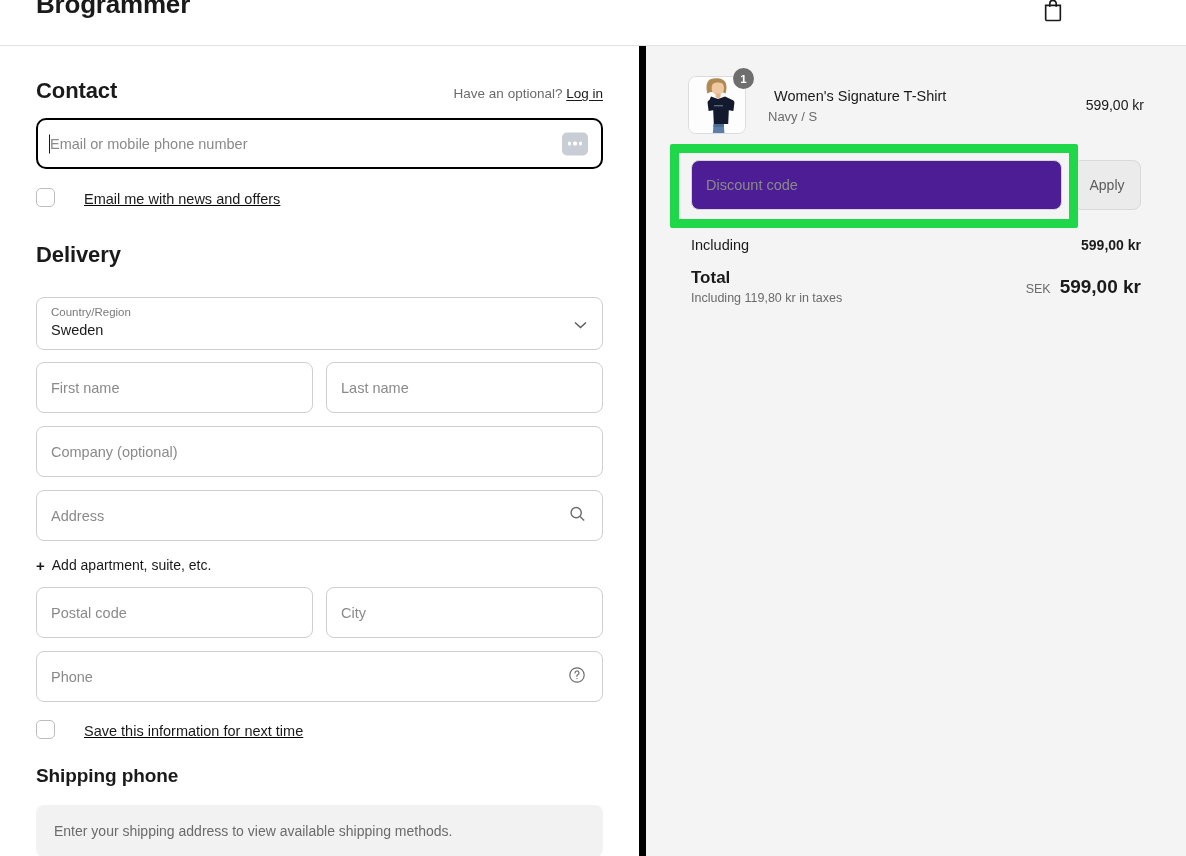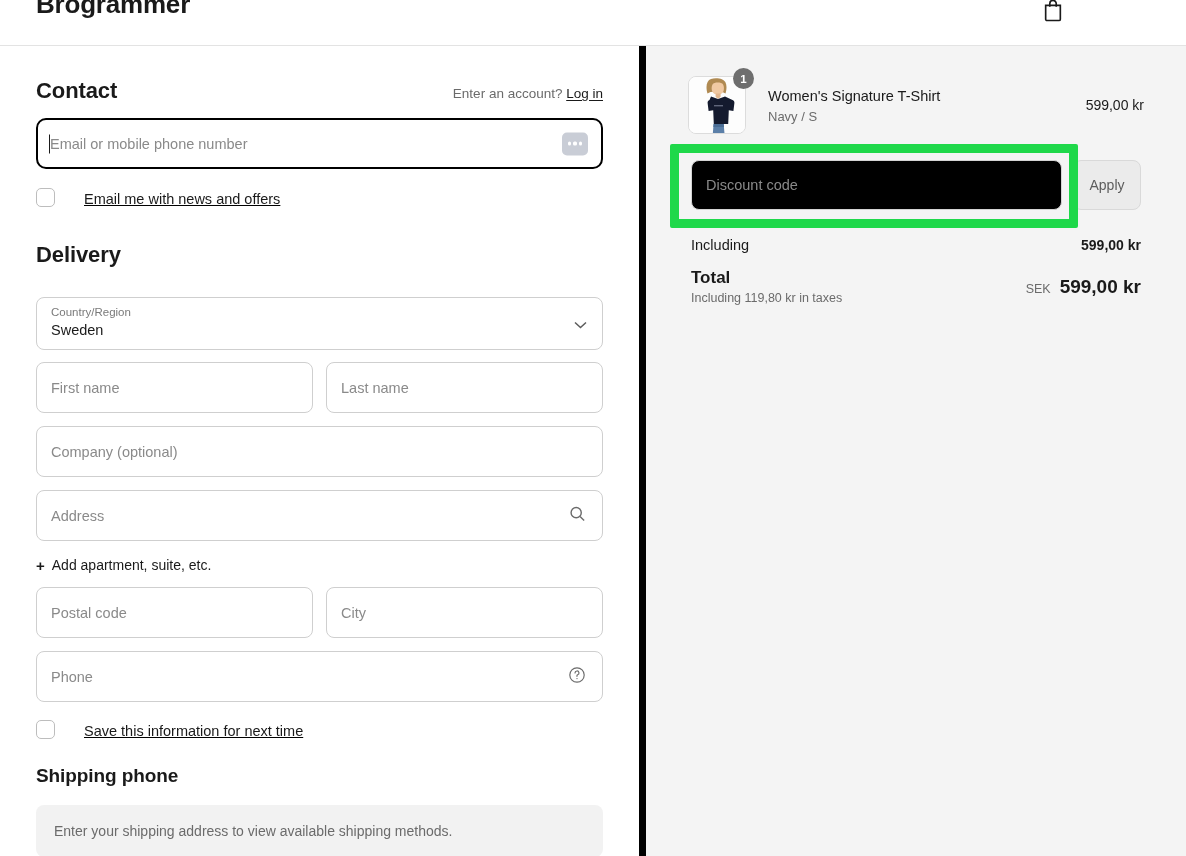--- a/index.html
+++ b/index.html
@@ -212,21 +212,21 @@
     top: -8px; right: -8px;
     width: 21px; height: 21px;
     border-radius: 50%;
     background: #6e6e6e;
     color: #fff;
     font-size: 11.5px;
     font-weight: 700;
     display: flex; align-items: center; justify-content: center;
   }
   .item-text { flex: 1 1 auto; padding-left: 22px; }
-  .item-title { font-size: 14.5px; color: #1a1a1a; line-height: 1.45; }
+  .item-title { font-size: 14.5px; color: #1a1a1a; line-height: 1.45; margin-left: 6px; }
   .item-variant { font-size: 13px; color: #6b6b6b; margin-top: 2px; }
   .item-price { font-size: 14px; color: #1a1a1a; white-space: nowrap; }
 
   .highlight-box {
     position: absolute;
     left: 24px;
     top: 98px;
     width: 408px;
     height: 84px;
     border: 9px solid #1fd84a;
@@ -238,21 +238,21 @@
   .discount-row {
     display: flex;
     gap: 11px;
     margin-top: 26px;
     padding: 0 3px;
   }
   .discount-input {
     position: relative;
     flex: 1 1 auto;
     height: 50px;
-    background: #000000;
+    background: #4c1d95;
     border: 1px solid #d4d4d4;
     border-radius: 8px;
   }
   .discount-input .ph {
     position: absolute; left: 14px; top: 50%;
     transform: translateY(-50%);
     font-size: 14.5px; color: #8a8a8a;
   }
   .apply-btn {
     width: 68px; height: 50px;
@@ -302,21 +302,21 @@
     </div>
   </div>
 
   <div class="body">
 
     <div class="left">
 
       <div class="sec-head" style="margin-top:32px;">
         <h2 class="section-title">Contact</h2>
         <div class="account-line">
-          <span>Enter an account?</span>
+          <span>Have an optional?</span>
           <a href="#">Log in</a>
         </div>
       </div>
 
       <div class="field focused" style="margin-top:14px;">
         <span class="caret"></span>
         <span class="ph">Email or mobile phone number</span>
         <span class="autofill-chip">
           <i></i>
             <i></i>

